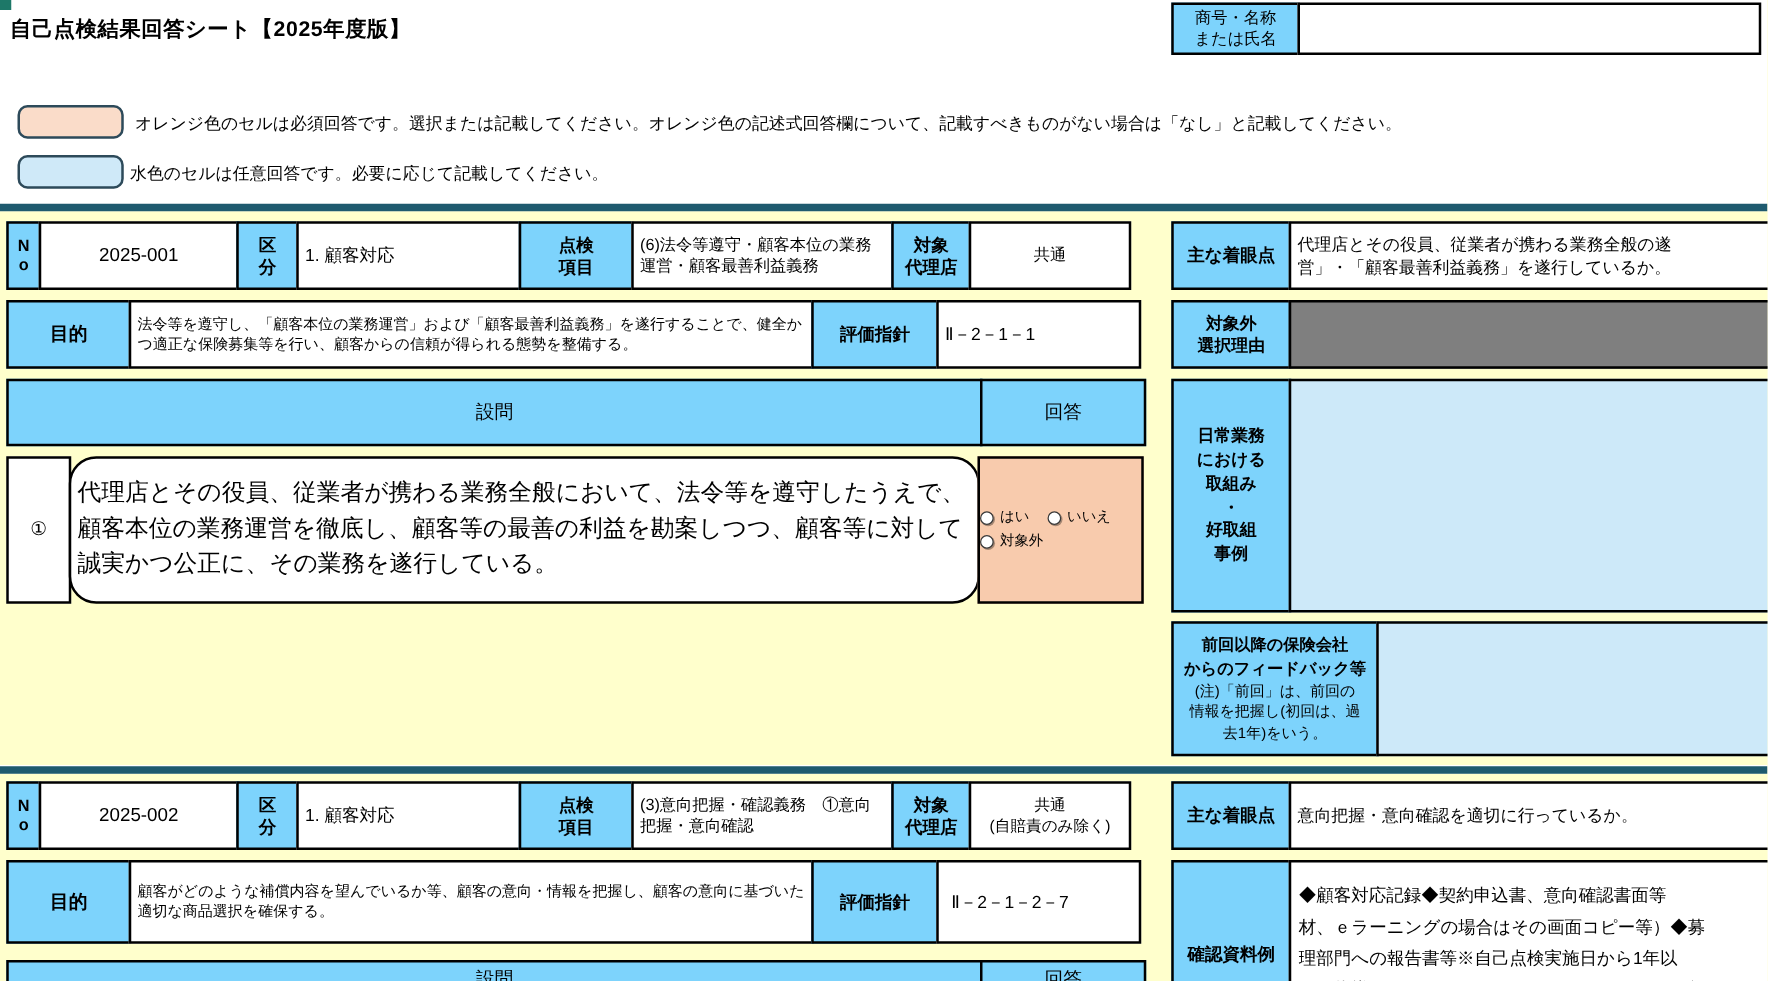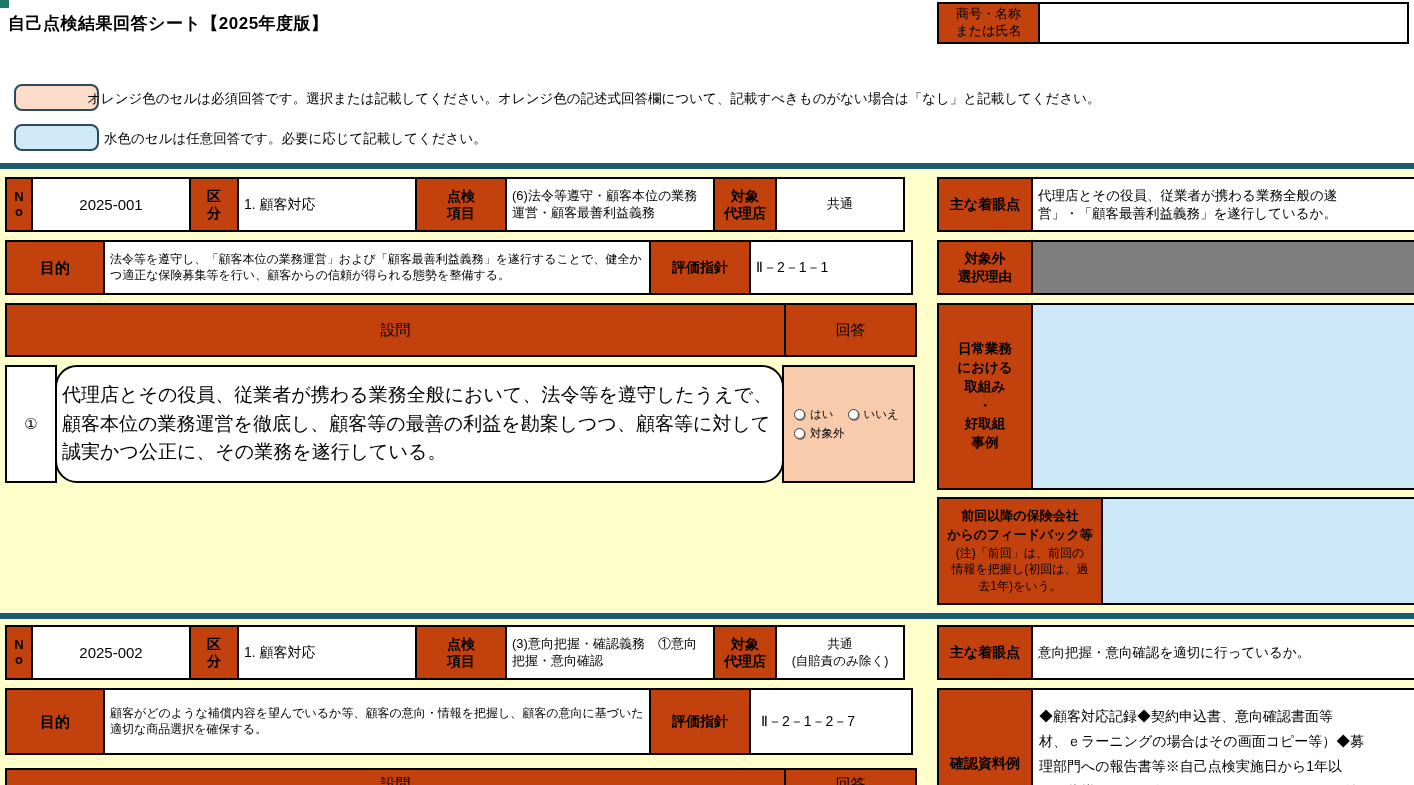--- a/index.html
+++ b/index.html
@@ -15,21 +15,21 @@
   .sep { position:absolute; left:0; width:1414px; height:6px; background:#1e5a6e; }
   .corner { position:absolute; left:0; top:0; width:9px; height:8px; background:#1d7868; }
   .title { position:absolute; left:8px; top:12px; font-size:17px; font-weight:bold; letter-spacing:0.5px; }
   .row { position:absolute; display:flex; align-items:stretch; }
   .cell {
     border:2px solid #000; margin-left:-2px; background:#fff;
     display:flex; flex-direction:column; align-items:center; justify-content:center;
     text-align:center; overflow:hidden; font-size:13px; line-height:1.3;
   }
   .cell:first-child { margin-left:0; }
-  .green { background:#c2410c; font-weight:bold; }
+  .green { background:#7dd3fc; font-weight:bold; }
   .green.normal { font-weight:normal; }
   .left { align-items:flex-start; justify-content:flex-start; text-align:left; }
   .pre { white-space:pre-line; }
   .pad { padding:3px 5px; }
   .blue-cell { background:#cde9f9; }
   .gray-cell { background:#7f7f7f; }
   .orange-cell { background:#f8cbad; }
   .swatch {
     position:absolute; width:85px; height:27px; border:2px solid #2d4a5a; border-radius:8px;
   }
@@ -60,21 +60,21 @@
 
 <div class="title">自己点検結果回答シート【2025年度版】</div>
 
 <div class="row" style="left:937px; top:2px; height:42px;">
   <div class="cell green normal pre" style="width:103px; font-size:13px;">商号・名称
 または氏名</div>
   <div class="cell left pad" style="width:371px;"></div>
 </div>
 
 <div class="swatch orange" style="left:14px; top:84px;"></div>
-<div class="legend-text" style="left:87px; top:90px;">オレンジ色のセルは必須回答です。選択または記載してください。オレンジ色の記述式回答欄について、記載すべきものがない場合は「なし」と記載してください。</div>
+<div class="legend-text" style="left:108px; top:90px;">オレンジ色のセルは必須回答です。選択または記載してください。オレンジ色の記述式回答欄について、記載すべきものがない場合は「なし」と記載してください。</div>
 <div class="swatch blue" style="left:14px; top:124px;"></div>
 <div class="legend-text" style="left:104px; top:130px;">水色のセルは任意回答です。必要に応じて記載してください。</div>
 
 <div class="row" style="left:5px; top:177px; height:55px;">
   <div class="cell green pre" style="width:28px; line-height:1.1; font-size:13px;">N
 o</div>
   <div class="cell" style="width:160px; font-size:15px;">2025-001</div>
   <div class="cell green pre" style="width:50px; line-height:1.15; font-size:14px;">区
 分</div>
   <div class="cell left pad" style="width:180px; font-size:14px; justify-content:center;">1. 顧客対応</div>
@@ -94,21 +94,21 @@
 </div>
 
 <div class="row" style="left:5px; top:303px; height:54px;">
   <div class="cell green" style="width:781px; font-weight:normal; font-size:15px;">設問</div>
   <div class="cell green" style="width:133px; font-weight:normal; font-size:15px;">回答</div>
 </div>
 
 <div class="row" style="left:5px; top:365px; height:118px;">
   <div class="cell" style="width:52px; font-size:15px;">①</div>
   <div class="cell left pad q-text" style="width:729px; justify-content:center;">代理店とその役員、従業者が携わる業務全般において、法令等を遵守したうえで、顧客本位の業務運営を徹底し、顧客等の最善の利益を勘案しつつ、顧客等に対して誠実かつ公正に、その業務を遂行している。</div>
-  <div class="cell orange-cell" style="width:133px; align-items:flex-start; padding-left:10px;">
+  <div class="cell orange-cell" style="width:133px; align-items:flex-start; ">
     <div class="radio-row">
       <span class="radio-opt">
         <span class="radio-circle"></span>
         <span class="radio-label">はい</span>
       </span>
       <span class="radio-opt">
         <span class="radio-circle"></span>
         <span class="radio-label">いいえ</span>
       </span>
     </div>

